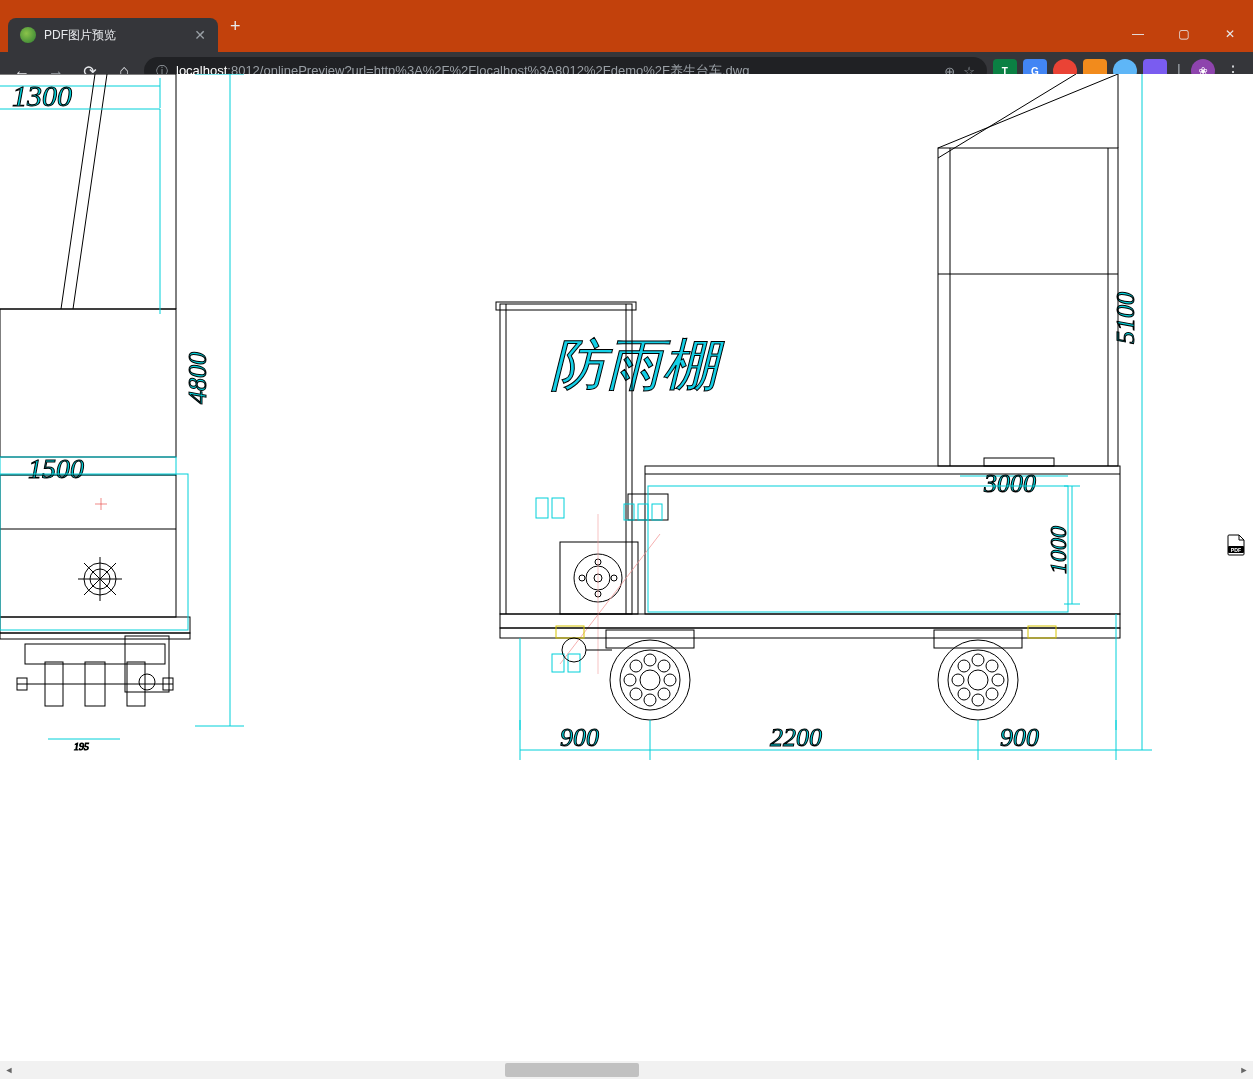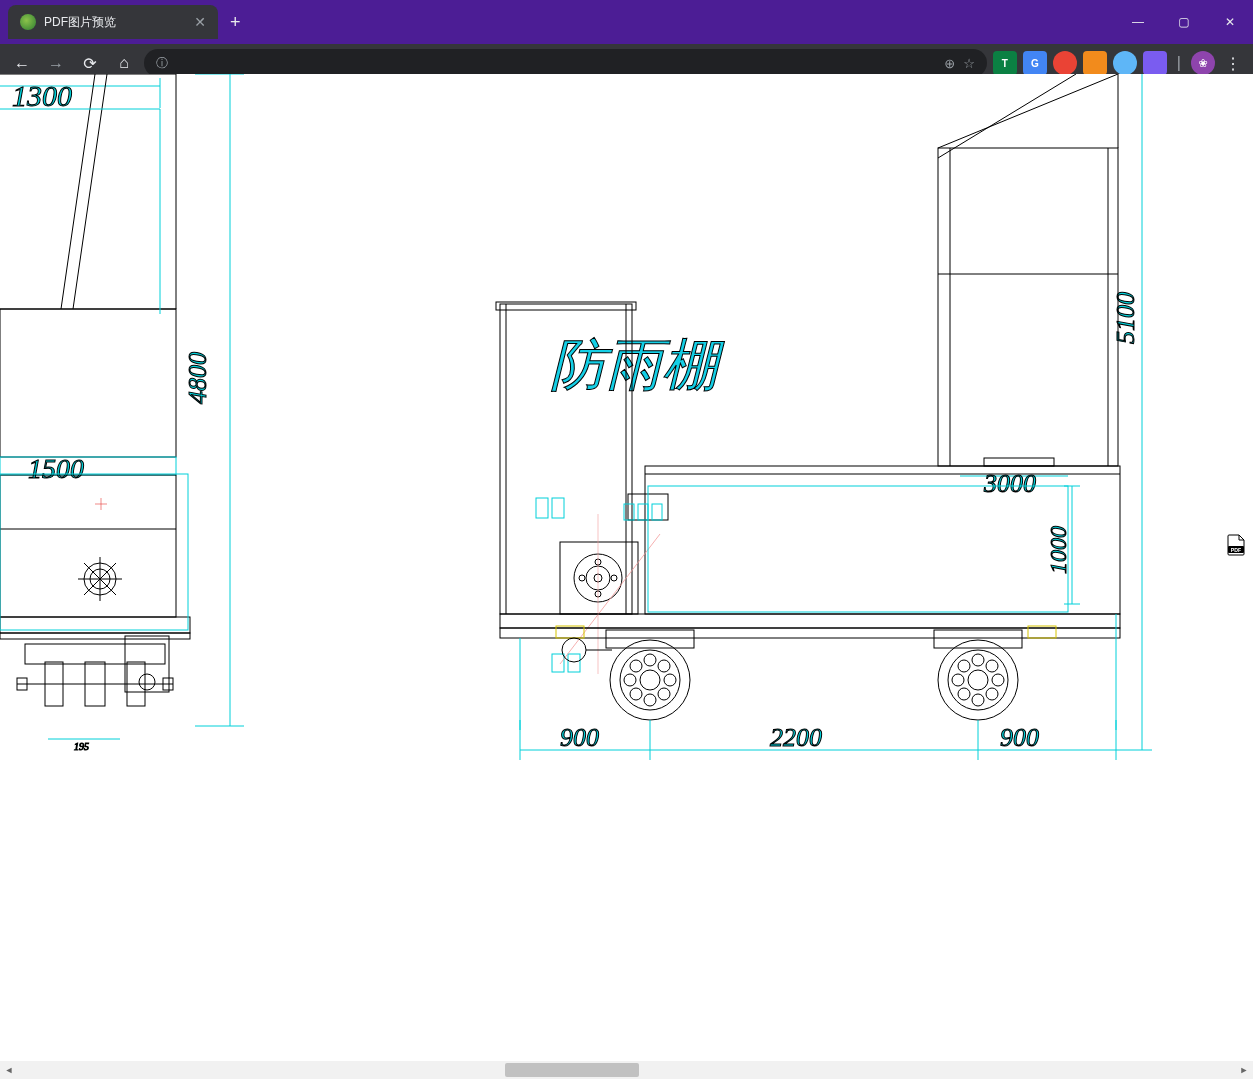--- a/index.html
+++ b/index.html
@@ -1,19 +1,19 @@
 <!DOCTYPE html>
 <html><head>
 <meta charset="utf-8">
 <style>
   * { margin:0; padding:0; box-sizing:border-box; font-family:"Segoe UI",Arial,sans-serif; }
   body { width:1253px; height:1079px; background:#fff; overflow:hidden; position:relative; }
 
   
-  .titlebar { height:44px; background:#4c1d95; display:flex; align-items:center; }
+  .titlebar { height:52px; background:#c2410c; display:flex; align-items:flex-end; }
   .tab { height:34px; background:#35363a; border-radius:8px 8px 0 0; display:flex; align-items:center; padding:0 12px; margin-left:8px; min-width:210px; color:#e8eaed; font-size:12px; gap:8px; }
   .tab .favicon { width:16px; height:16px; border-radius:50%; background:radial-gradient(circle at 40% 40%,#8bc34a,#2e7d32); }
   .tab .close { margin-left:auto; font-size:14px; color:#9aa0a6; }
   .newtab { color:#e8eaed; font-size:18px; padding:0 12px; align-self:center; }
   .winctrls { margin-left:auto; display:flex; }
   .winctrls div { width:46px; height:36px; display:flex; align-items:center; justify-content:center; color:#e8eaed; font-size:12px; }
 
   
   .toolbar { height:38px; background:#35363a; display:flex; align-items:center; padding:0 8px; gap:6px; }
   .navbtn { width:28px; height:28px; display:flex; align-items:center; justify-content:center; color:#9aa0a6; font-size:16px; border-radius:50%; }
@@ -68,20 +68,23 @@
   </div>
 </div>
 
 <div class="toolbar">
   <div class="navbtn active">←</div>
   <div class="navbtn">→</div>
   <div class="navbtn active">⟳</div>
   <div class="navbtn active">⌂</div>
   <div class="addrbar">
     <span class="secure">ⓘ</span>
+    <span>
+      <span class="host">localhost</span><span class="path">:8012/onlinePreview?url=http%3A%2F%2Flocalhost%3A8012%2Fdemo%2F养生台车.dwg</span>
+    </span>
     <span class="spacer"></span>
     <span>⊕</span>
     <span>☆</span>
   </div>
   <div class="ext t1">T</div>
   <div class="ext t2">G</div>
   <div class="ext t3"></div>
   <div class="ext t4"></div>
   <div class="ext t5"></div>
   <div class="ext t6"></div>

